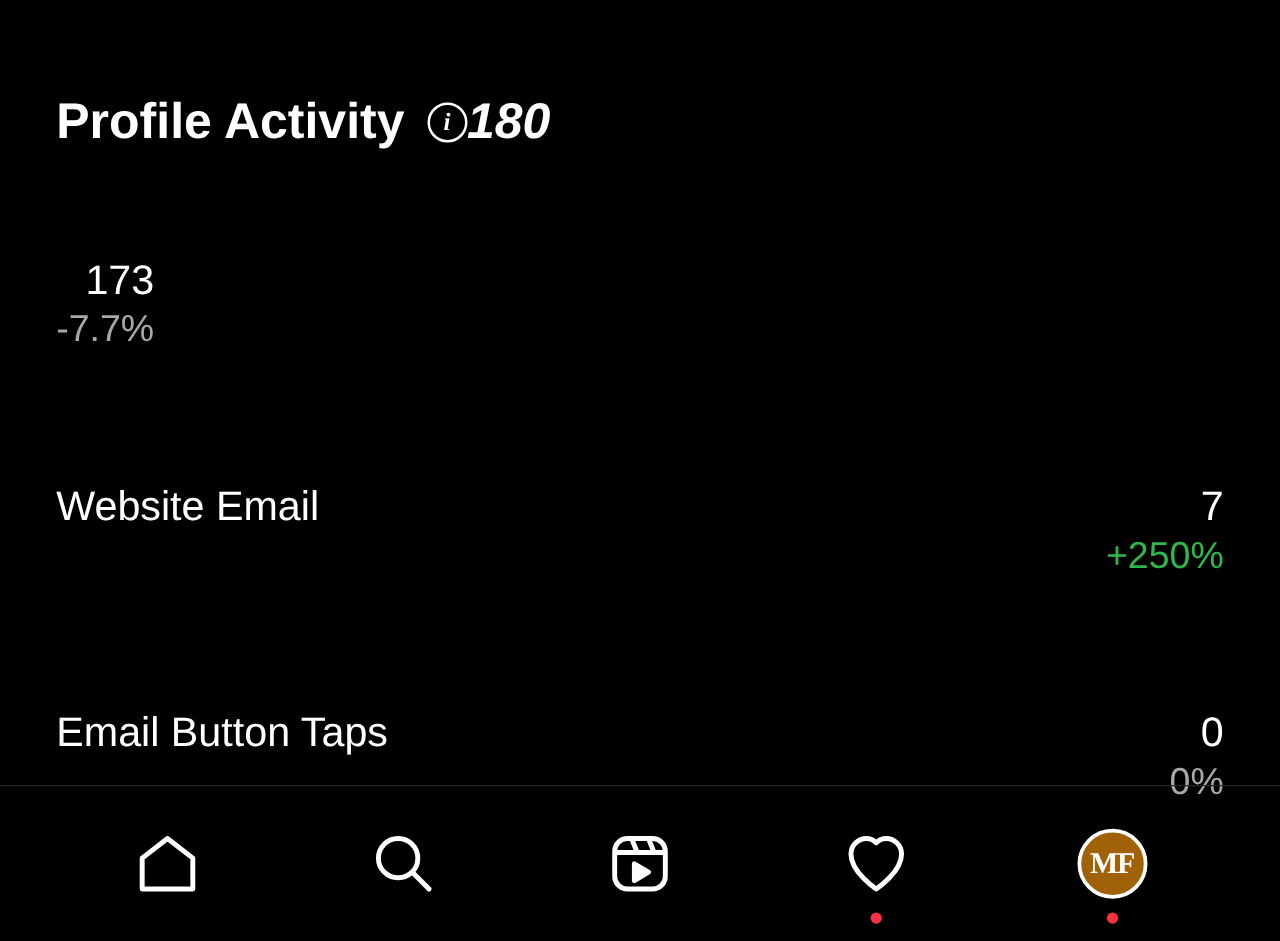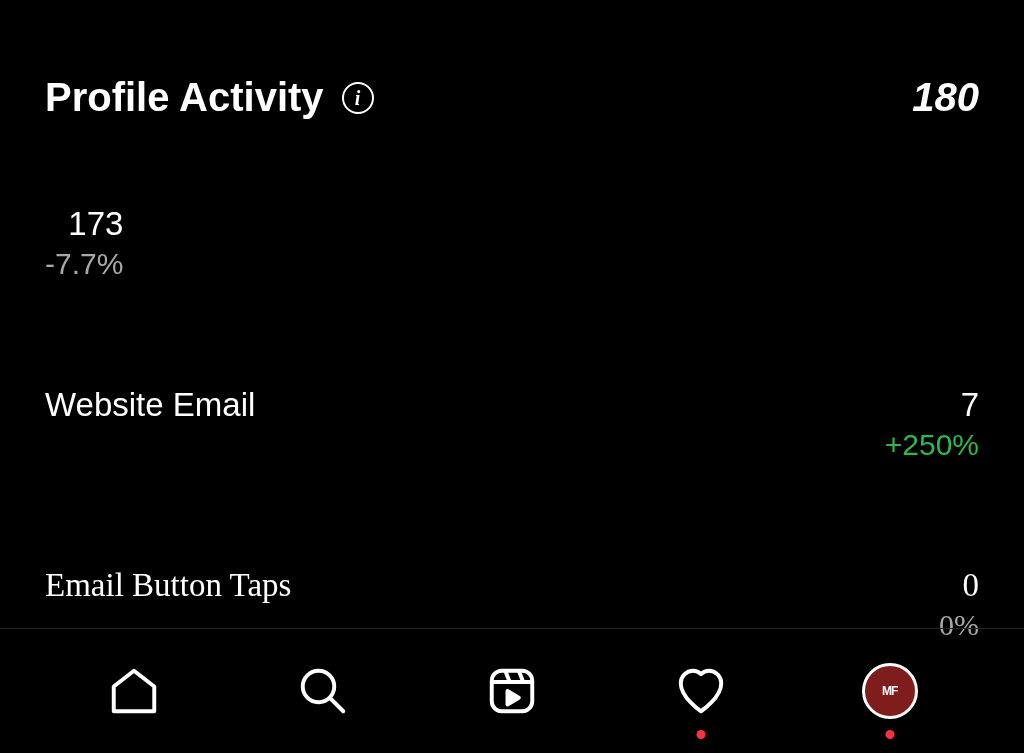--- a/index.html
+++ b/index.html
@@ -14,21 +14,21 @@
       color: #fff;
       font-family: -apple-system, BlinkMacSystemFont, "Segoe UI", Helvetica, Arial, sans-serif;
       overflow: hidden;
       position: relative;
     }
     .content {
       padding: 75px 45px 0 45px;
     }
     .header-row {
       display: flex;
-      justify-content: space-between;
+      justify-content: flex-start;
       align-items: center;
       margin-bottom: 85px;
     }
     .header-left {
       display: flex;
       align-items: center;
       gap: 18px;
     }
     .section-title {
       font-size: 40px;
@@ -59,21 +59,20 @@
       font-style: italic;
     }
     .metric-row {
       display: flex;
       justify-content: space-between;
       align-items: flex-start;
       margin-bottom: 105px;
     }
     .metric-row:last-of-type {
       margin-bottom: 14px;
-      font-family: Liberation Serif, serif;
     }
     .metric-label {
       font-size: 33px;
       font-weight: 400;
       color: #fff;
     }
     .metric-right {
       text-align: right;
     }
     .metric-value {
@@ -115,29 +114,29 @@
       height: 60px;
     }
     .nav-icon-svg {
       width: 54px;
       height: 54px;
     }
     .avatar {
       width: 56px;
       height: 56px;
       border-radius: 50%;
-      background: #7f1d1d;
-      display: flex;
-      align-items: center;
-      justify-content: center;
-      color: #fff;
-      font-weight: 700;
-      font-size: 12px;
+      background: #a16207;
+      display: flex;
+      align-items: center;
+      justify-content: center;
+      color: #fff;
+      font-weight: 700;
+      font-size: 24px;
       border: 3px solid #fff;
-      font-family: Liberation Sans, sans-serif;
+      font-family: Liberation Serif, serif;
       letter-spacing: -1px;
     }
     .dot {
       position: absolute;
       bottom: -18px;
       left: 50%;
       transform: translateX(-50%);
       width: 9px;
       height: 9px;
       border-radius: 50%;

